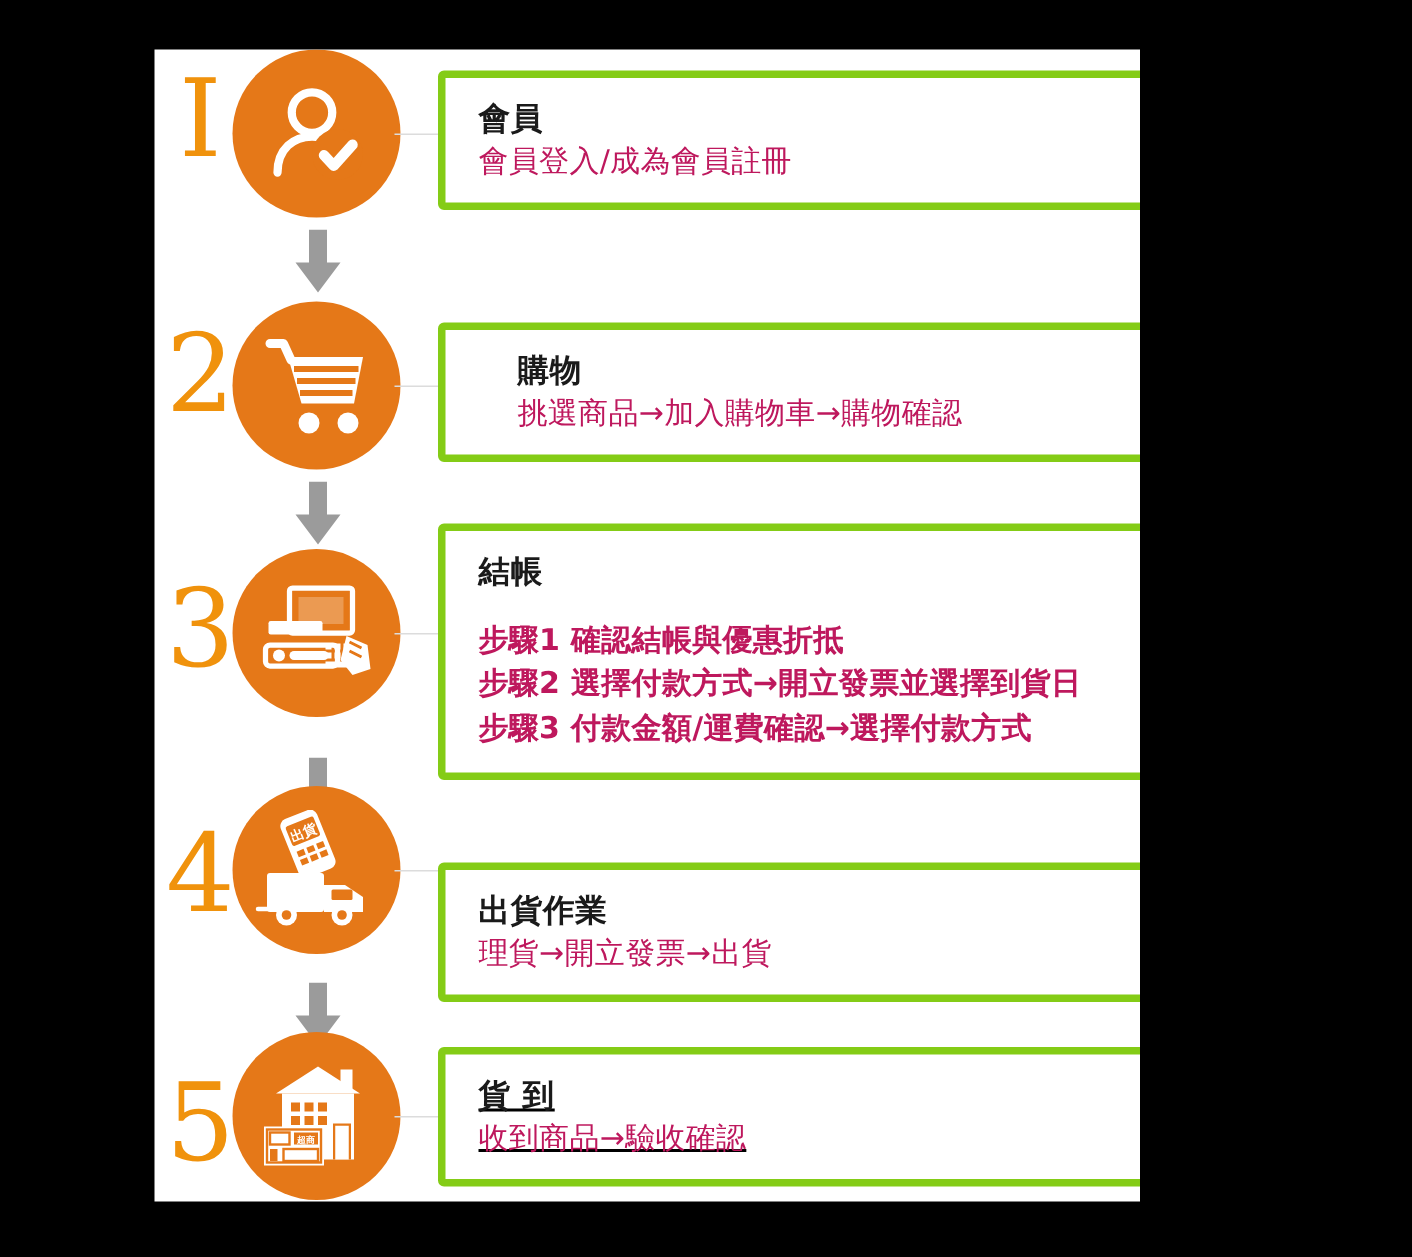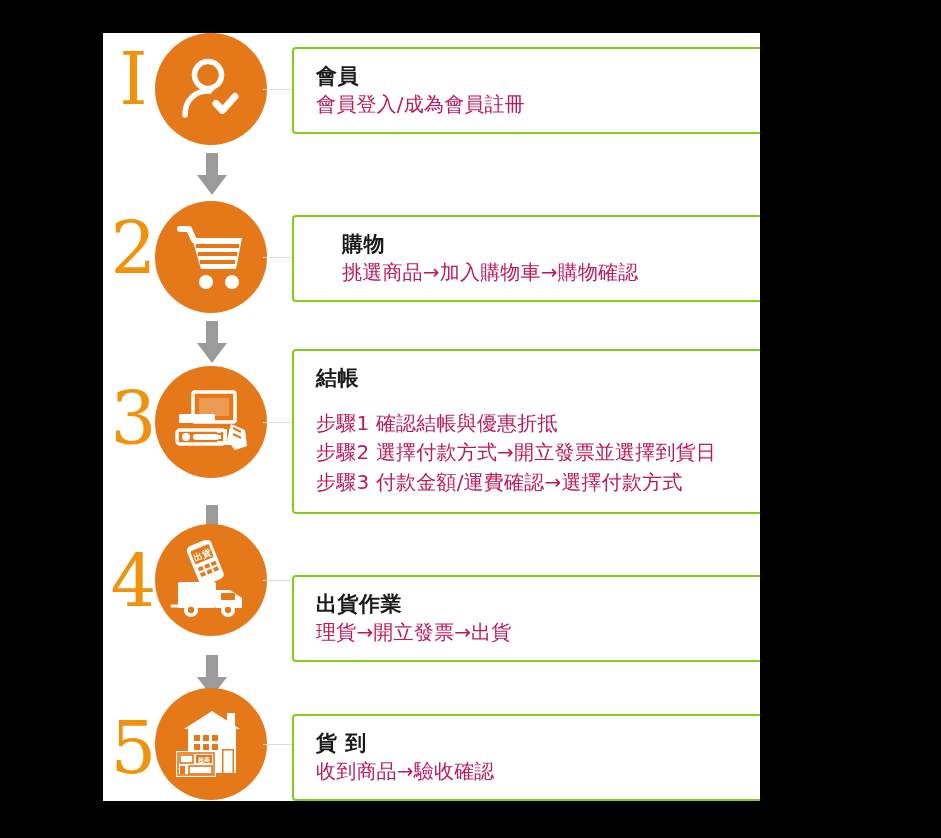--- a/index.html
+++ b/index.html
@@ -72,42 +72,42 @@
     background: #dcdcdc;
     left: 160px;
     width: 35px;
   }
 
   
   .card {
     position: absolute;
     left: 189px;
     width: 520px;
-    border: 2px solid #84cc16;
+    border: 5px solid #84cc16;
     border-radius: 4px;
     background: #ffffff;
     padding: 14px 22px 14px 22px;
   }
   .card-title {
     font-size: 21px;
     font-weight: 700;
     color: #1a1a1a;
     line-height: 1.32;
     letter-spacing: 0.5px;
   }
   .card-sub {
     font-size: 20px;
     font-weight: 400;
     color: #be185d;
     line-height: 1.38;
     letter-spacing: 0.2px;
     white-space: nowrap;
   }
   .card-lines { margin-top: 2px; }
-  .card-lines .card-sub { line-height: 1.48; }
+  .card-lines .card-sub { line-height: 1.48; font-weight: bold; }
   .card-gap { height: 14px; }
 
   
   .arrow {
     position: absolute;
     left: 92px;
     width: 34px;
     height: 44px;
   }
   .arrow svg { display: block; }
@@ -270,20 +270,20 @@
           <rect x="4" y="44" width="40" height="26" fill="#ffffff"></rect>
           <rect x="6" y="46" width="36" height="22" fill="none" stroke="#E57818" stroke-width="1.6"></rect>
           <rect x="8" y="48" width="13" height="8" fill="none" stroke="#E57818" stroke-width="1.6"></rect>
           <rect x="24" y="48" width="16" height="8" fill="#E57818"></rect>
           <text x="32" y="55" text-anchor="middle" font-family="'DejaVu Sans','Liberation Sans',sans-serif" font-size="6" font-weight="700" fill="#ffffff">超商</text>
           <rect x="8" y="59" width="5" height="8" fill="#E57818"></rect>
           <rect x="17" y="59" width="23" height="8" fill="none" stroke="#E57818" stroke-width="1.6"></rect>
         </svg>
       </div>
       <div class="connector" style="top:56px;"></div>
-      <div class="card" style="top:26px;">
+      <div class="card" style="top:10px;text-decoration:underline;">
         <div class="card-title">貨 到</div>
         <div class="card-sub">收到商品→驗收確認</div>
       </div>
     </div>
 
   </div>
 </div>
 
 </body></html>

